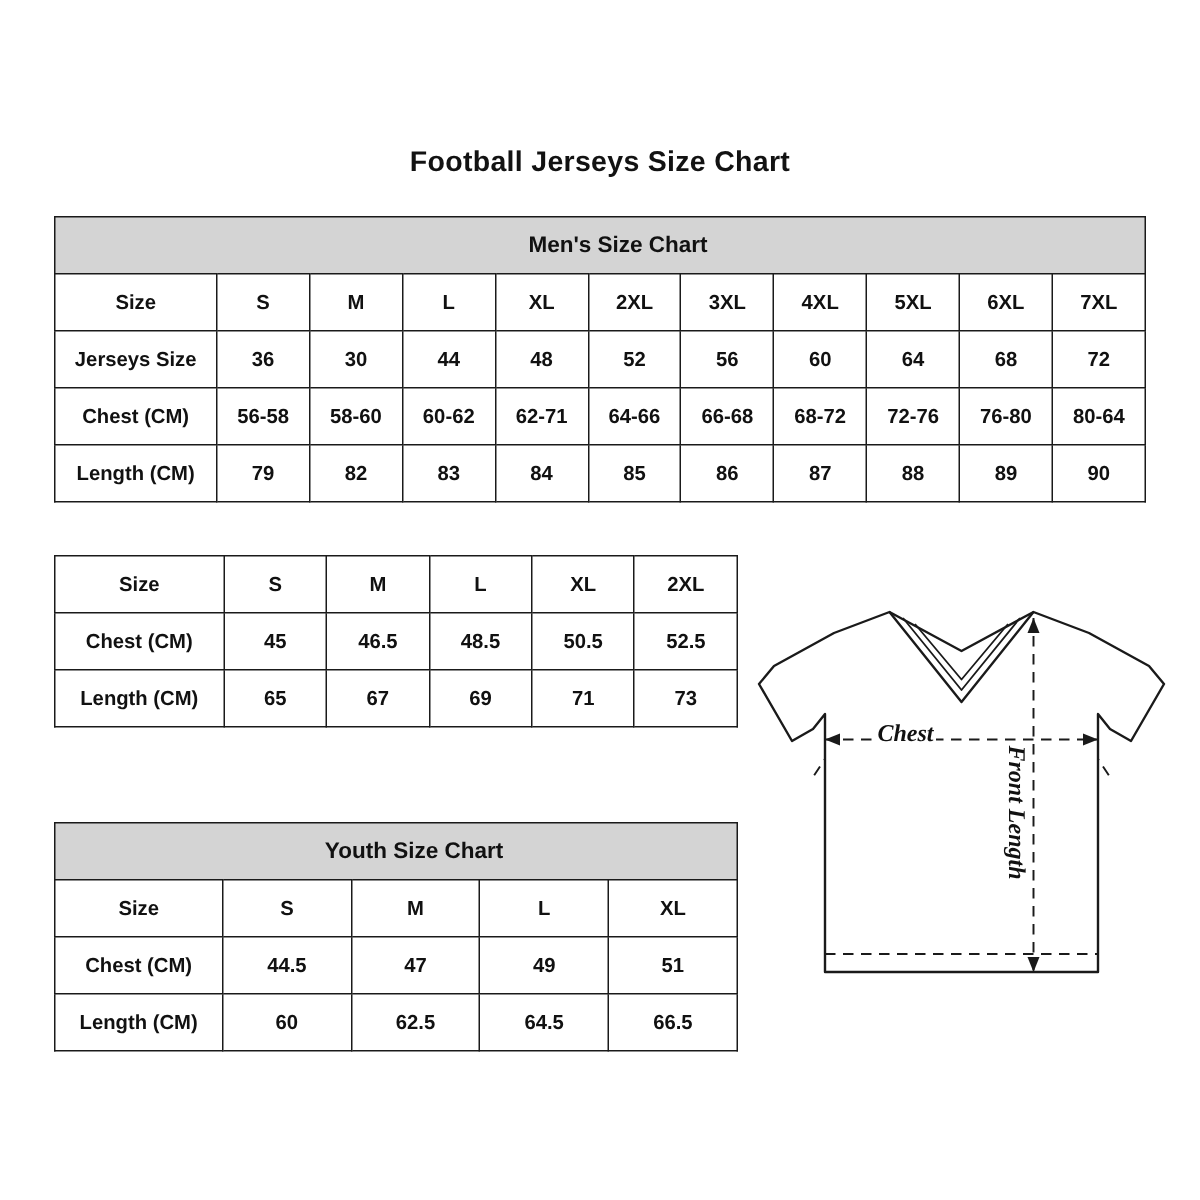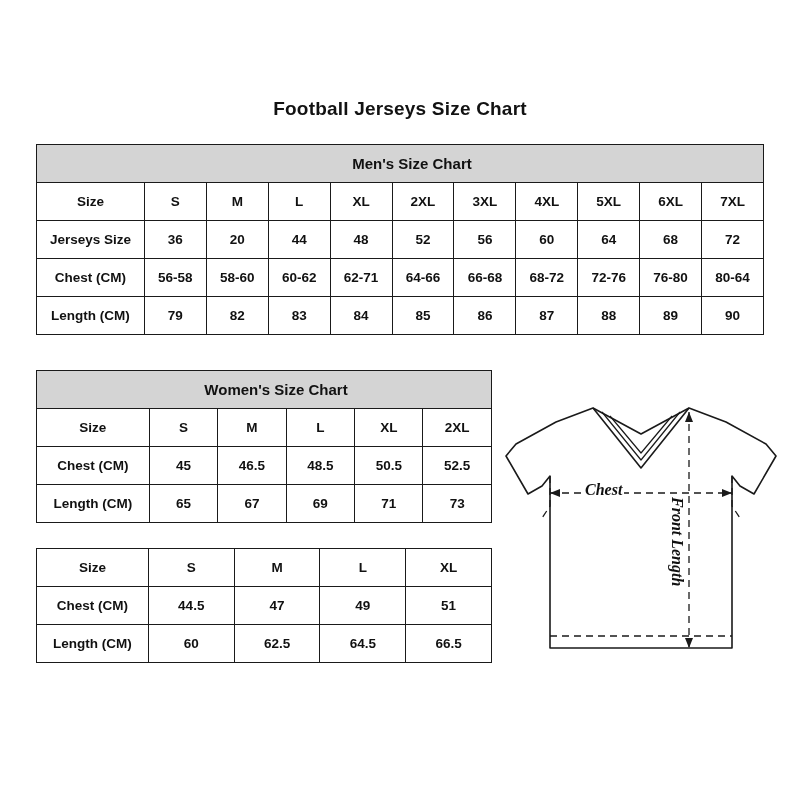--- a/index.html
+++ b/index.html
@@ -133,21 +133,21 @@
         <td class="c">2XL</td>
         <td class="c">3XL</td>
         <td class="c">4XL</td>
         <td class="c">5XL</td>
         <td class="c">6XL</td>
         <td class="c">7XL</td>
       </tr>
       <tr>
         <td class="rowhead">Jerseys Size</td>
         <td class="val">36</td>
-        <td class="val">20</td>
+        <td class="val">30</td>
         <td class="val">44</td>
         <td class="val">48</td>
         <td class="val">52</td>
         <td class="val">56</td>
         <td class="val">60</td>
         <td class="val">64</td>
         <td class="val">68</td>
         <td class="val">72</td>
       </tr>
       <tr>
@@ -173,21 +173,20 @@
         <td class="val">86</td>
         <td class="val">87</td>
         <td class="val">88</td>
         <td class="val">89</td>
         <td class="val">90</td>
       </tr>
     </tbody>
   </table>
 
   <table class="sz" id="women-table">
-    <caption>Women's Size Chart</caption>
     <tbody>
       <tr class="hdr">
         <td class="rowhead">Size</td>
         <td class="c">S</td>
         <td class="c">M</td>
         <td class="c">L</td>
         <td class="c">XL</td>
         <td class="c">2XL</td>
       </tr>
       <tr>
@@ -203,20 +202,21 @@
         <td class="c">65</td>
         <td class="c">67</td>
         <td class="c">69</td>
         <td class="c">71</td>
         <td class="c">73</td>
       </tr>
     </tbody>
   </table>
 
   <table class="sz" id="youth-table">
+    <caption>Youth Size Chart</caption>
     <tbody>
       <tr class="hdr">
         <td class="rowhead">Size</td>
         <td class="c">S</td>
         <td class="c">M</td>
         <td class="c">L</td>
         <td class="c">XL</td>
       </tr>
       <tr>
         <td class="rowhead">Chest (CM)</td>

